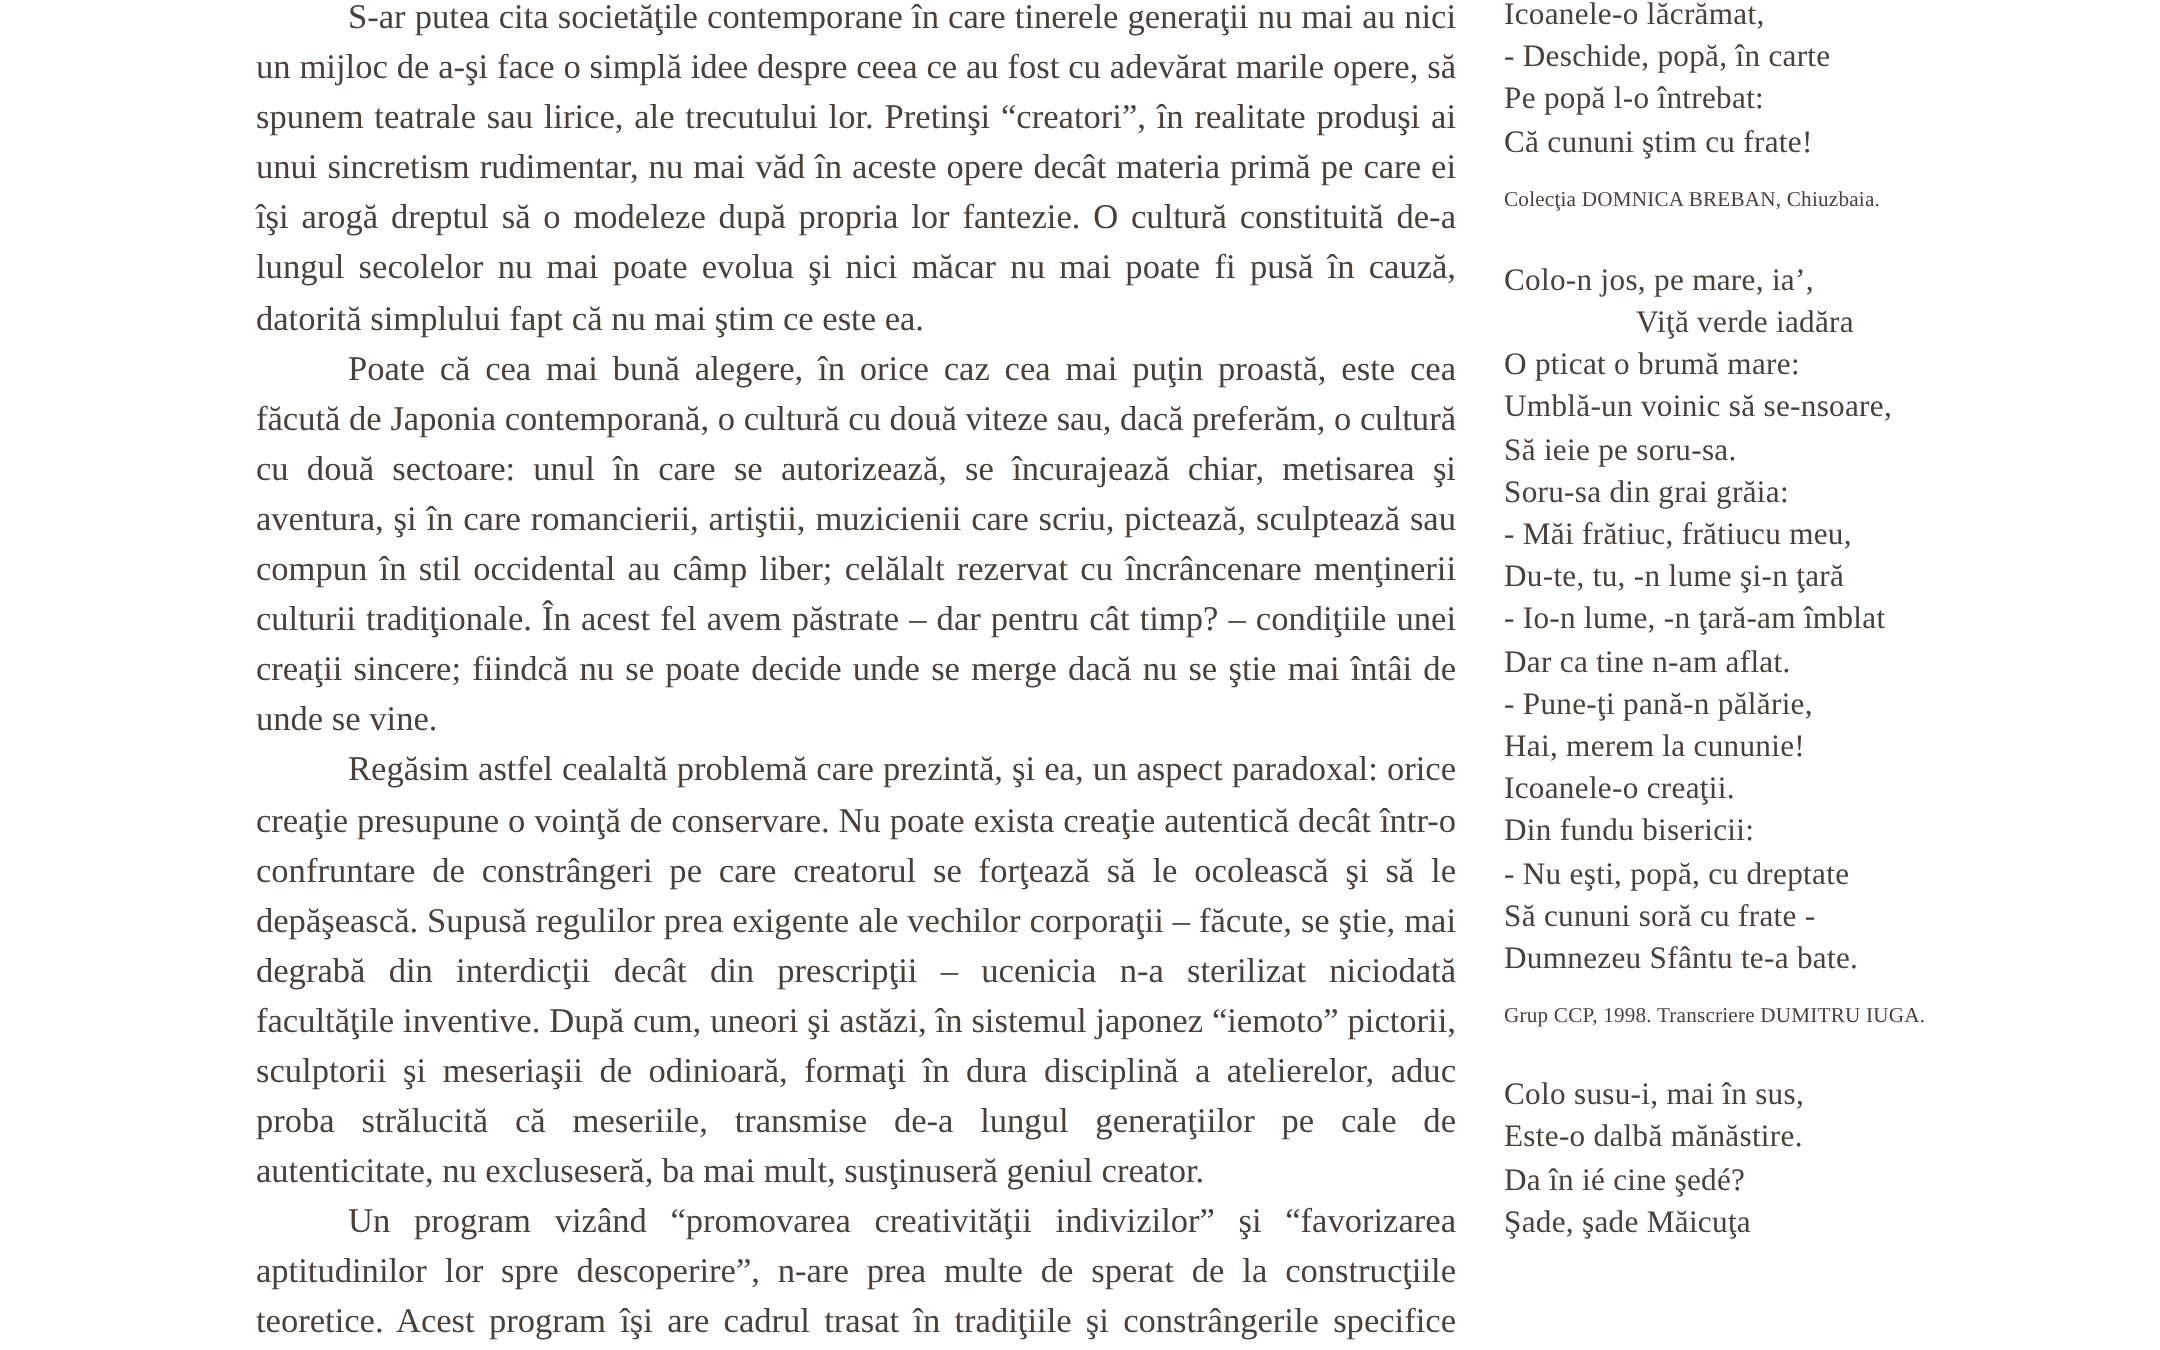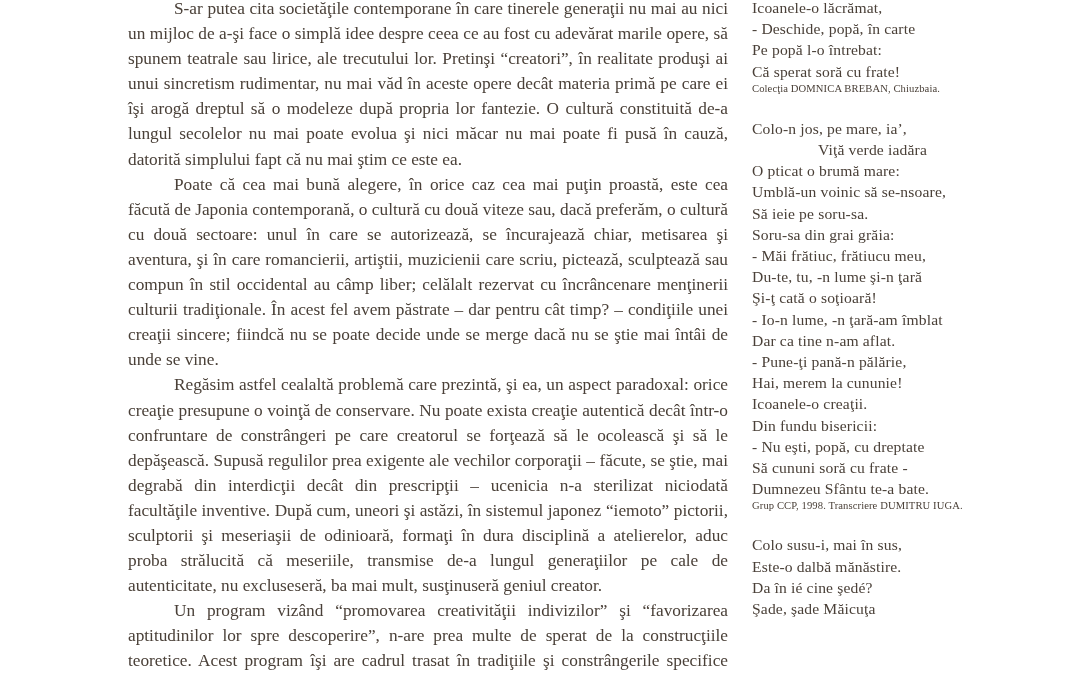--- a/index.html
+++ b/index.html
@@ -57,21 +57,21 @@
     letter-spacing: 0.15px;
   }
   .verse-line.refrain {
     padding-left: 66px;
   }
   .attribution {
     display: block;
     font-size: 10.6px;
     line-height: 14px;
     letter-spacing: 0.1px;
-    margin-top: 0px;
+    margin-top: 12px;
   }
   .gap-lg { height: 22px; }
   .gap-md { height: 21px; }
 
   
   .prose-col, .verse-col {
     text-rendering: optimizeLegibility;
   }
 </style>
 </head>
@@ -85,36 +85,35 @@
     <p>Regăsim astfel cealaltă problemă care prezintă, şi ea, un aspect paradoxal: orice creaţie presupune o voinţă de conservare. Nu poate exista creaţie autentică decât într-o confruntare de constrângeri pe care creatorul se forţează să le ocolească şi să le depăşească. Supusă regulilor prea exigente ale vechilor corporaţii – făcute, se ştie, mai degrabă din interdicţii decât din prescripţii – ucenicia n-a sterilizat niciodată facultăţile inventive. După cum, uneori şi astăzi, în sistemul japonez “iemoto” pictorii, sculptorii şi meseriaşii de odinioară, formaţi în dura disciplină a atelierelor, aduc proba strălucită că meseriile, transmise de-a lungul generaţiilor pe cale de autenticitate, nu excluseseră, ba mai mult, susţinuseră geniul creator.</p>
     <p>Un program vizând “promovarea creativităţii indivizilor” şi “favorizarea aptitudinilor lor spre descoperire”, n-are prea multe de sperat de la construcţiile teoretice. Acest program îşi are cadrul trasat în tradiţiile şi constrângerile specifice fiecărei culturi, a cărui îndelungată folosire, moştenită din trecut, este cel mai nimerit să stimuleze şi să întreţină creativitatea. A crea înseamnă a lupta mereu împotriva rezistenţelor materiale, intelectuale, morale sau chiar sociale. A crea presupune mai întâi asimilarea completă a cunoştinţelor, rezumând experienţa, acumulată de-a lungul generaţiilor, a raporturilor cu un anumit tip de materie sau obiect; apoi, e necesar ca rezistenţele să continue, altfel creaţia s-ar exersa în gol: ea ar fi incapabilă să capete o formă, fiindcă</p>
   </div>
 
   <div class="verse-col">
 
     <div class="verse-block">
       <span class="verse-line">Icoanele-o lăcrămat,</span>
       <span class="verse-line">- Deschide, popă, în carte</span>
       <span class="verse-line">Pe popă l-o întrebat:</span>
-      <span class="verse-line">Că sperat soră cu frate!</span>
+      <span class="verse-line">Că cununi ştim cu frate!</span>
       <span class="attribution">Colecţia DOMNICA BREBAN, Chiuzbaia.</span>
     </div>
 
     <div class="gap-lg"></div>
 
     <div class="verse-block">
       <span class="verse-line">Colo-n jos, pe mare, ia’,</span>
       <span class="verse-line refrain">Viţă verde iadăra</span>
       <span class="verse-line">O pticat o brumă mare:</span>
       <span class="verse-line">Umblă-un voinic să se-nsoare,</span>
       <span class="verse-line">Să ieie pe soru-sa.</span>
       <span class="verse-line">Soru-sa din grai grăia:</span>
       <span class="verse-line">- Măi frătiuc, frătiucu meu,</span>
       <span class="verse-line">Du-te, tu, -n lume şi-n ţară</span>
-      <span class="verse-line">Şi-ţ cată o soţioară!</span>
       <span class="verse-line">- Io-n lume, -n ţară-am îmblat</span>
       <span class="verse-line">Dar ca tine n-am aflat.</span>
       <span class="verse-line">- Pune-ţi pană-n pălărie,</span>
       <span class="verse-line">Hai, merem la cununie!</span>
       <span class="verse-line">Icoanele-o creaţii.</span>
       <span class="verse-line">Din fundu bisericii:</span>
       <span class="verse-line">- Nu eşti, popă, cu dreptate</span>
       <span class="verse-line">Să cununi soră cu frate -</span>
       <span class="verse-line">Dumnezeu Sfântu te-a bate.</span>
       <span class="attribution">Grup CCP, 1998. Transcriere DUMITRU IUGA.</span>

